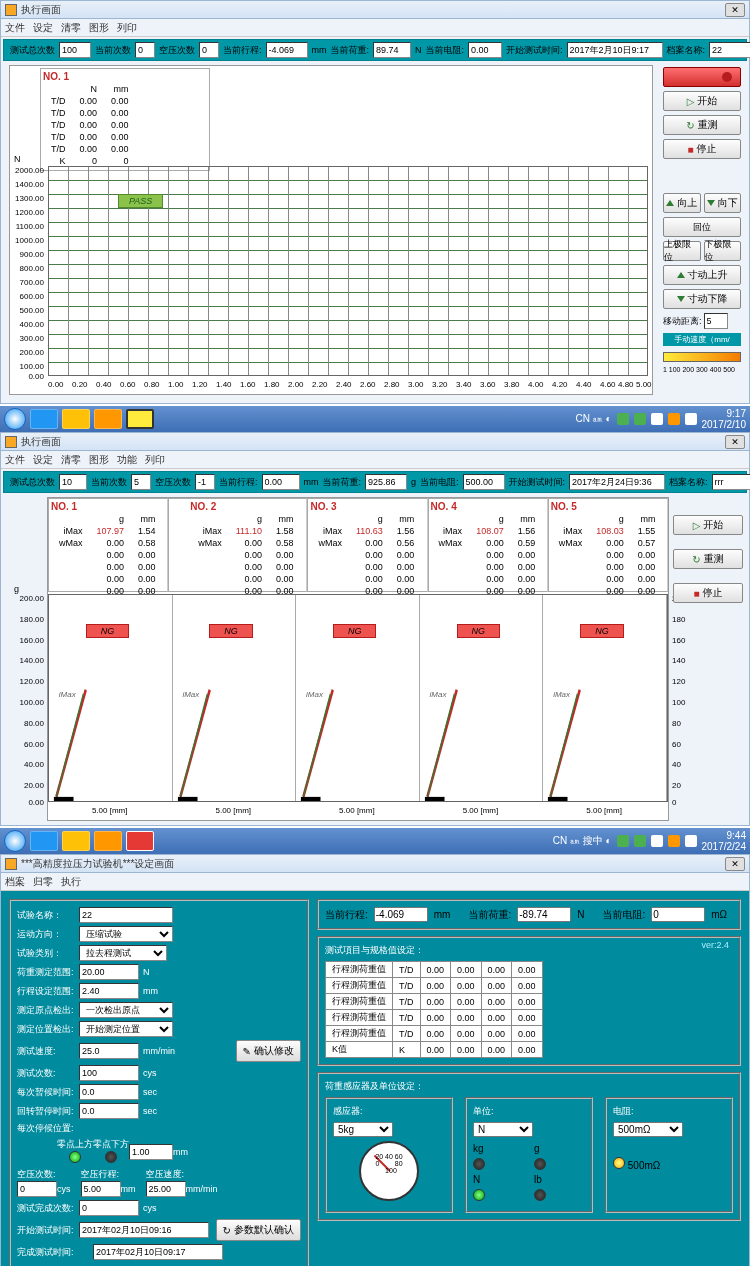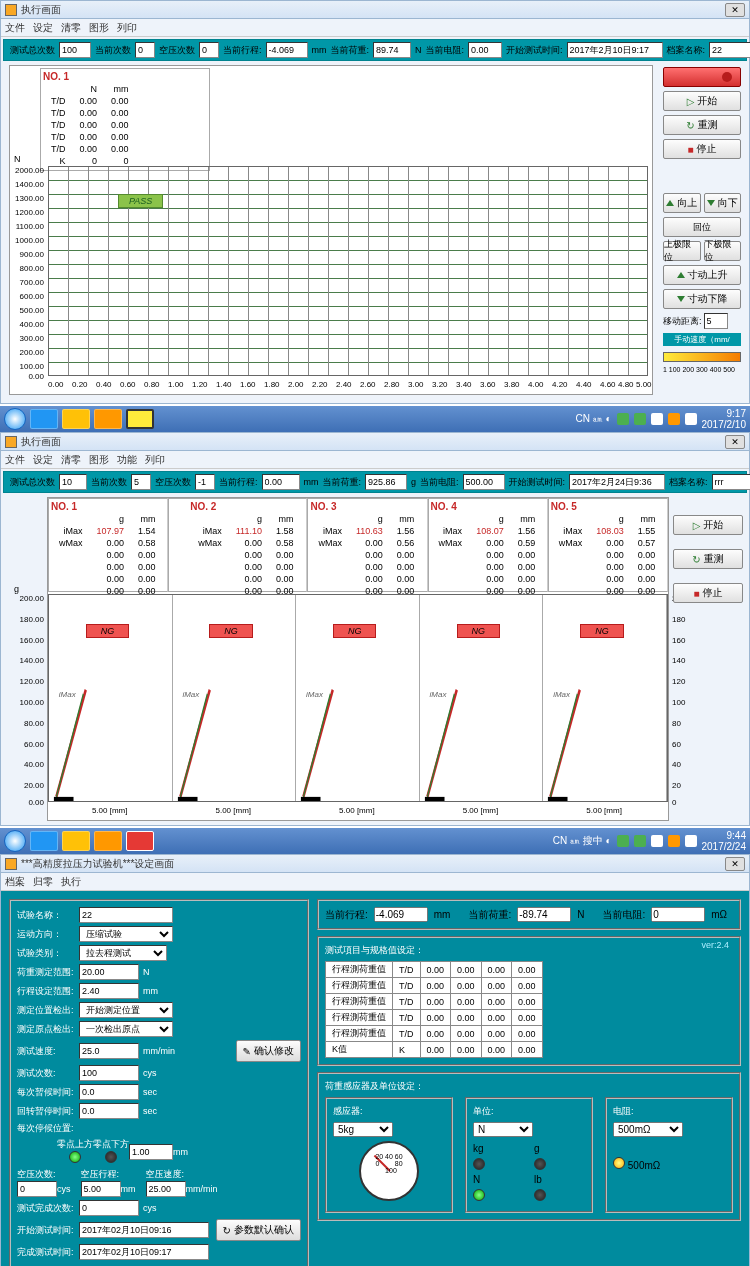--- a/index.html
+++ b/index.html
@@ -683,26 +683,26 @@
           <label>荷重测定范围:</label>
           <input style="width: 60px;" value="20.00">
           <span class="unit">N</span>
         </div>
       <div class="formrow">
           <label>行程设定范围:</label>
           <input style="width: 60px;" value="2.40">
           <span class="unit">mm</span>
         </div>
       <div class="formrow">
+          <label>测定原点检出:</label>
+          <select style="width:94px"><option>一次检出原点</option></select>
+        </div>
+      <div class="formrow">
           <label>测定位置检出:</label>
           <select style="width:94px"><option>开始测定位置</option></select>
-        </div>
-      <div class="formrow">
-          <label>测定原点检出:</label>
-          <select style="width:94px"><option>一次检出原点</option></select>
         </div>
       <div class="formrow">
           <label>测试速度:</label>
           <input style="width: 60px;" value="25.0">
           <span class="unit">mm/min</span>
         <div class="setbtn" style="margin-left:auto">
             <span>✎</span>
             <span>确认修改</span>
           </div>
       </div>
@@ -743,21 +743,21 @@
       <div class="formrow">
           <label>开始测试时间:</label>
           <input style="width: 130px;" value="2017年02月10日09:16">
         <div class="setbtn" style="margin-left:auto">
             <span>↻</span>
             <span>参数默认确认</span>
           </div>
       </div>
       <div class="formrow">
           <label>完成测试时间:</label>
-          <input style="width: 130px;" value="2017年02月10日09:17">
+          <input style="width: 130px; margin-left: 14px;" value="2017年02月10日09:17">
         </div>
     </div>
 
     <div style="flex:1;display:flex;flex-direction:column;gap:6px">
       <div class="setpanel" style="display:flex;gap:6px;align-items:center">
         <span class="unit">当前行程:</span>
           <input style="width: 54px;" value="-4.069">
           <span class="unit">mm</span>
         <span class="unit" style="margin-left:12px">当前荷重:</span>
           <input style="width: 54px;" value="-89.74">

